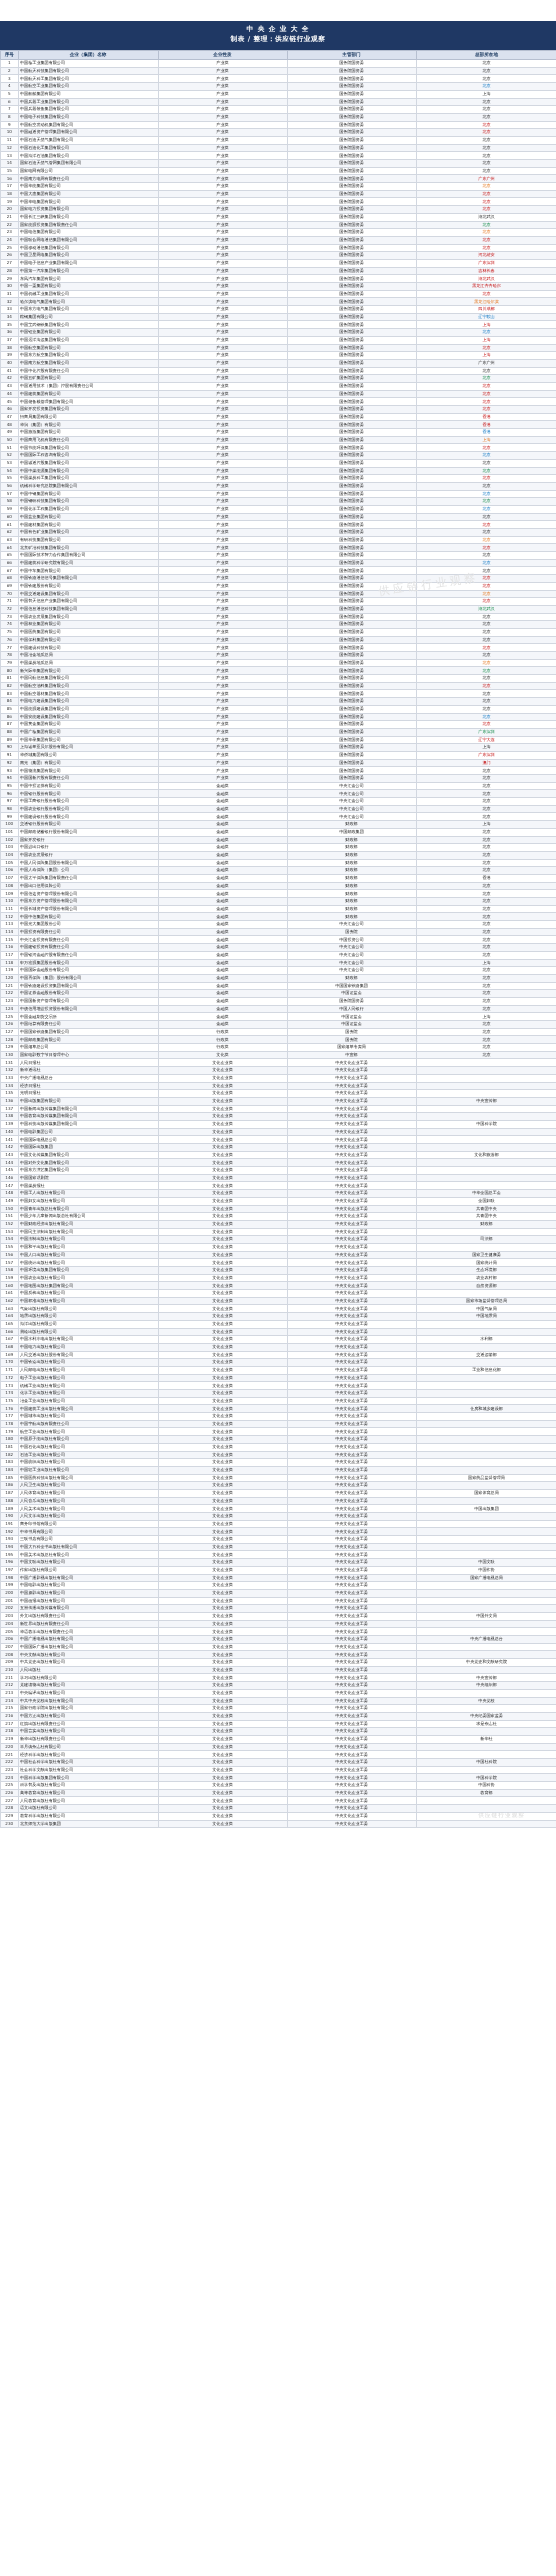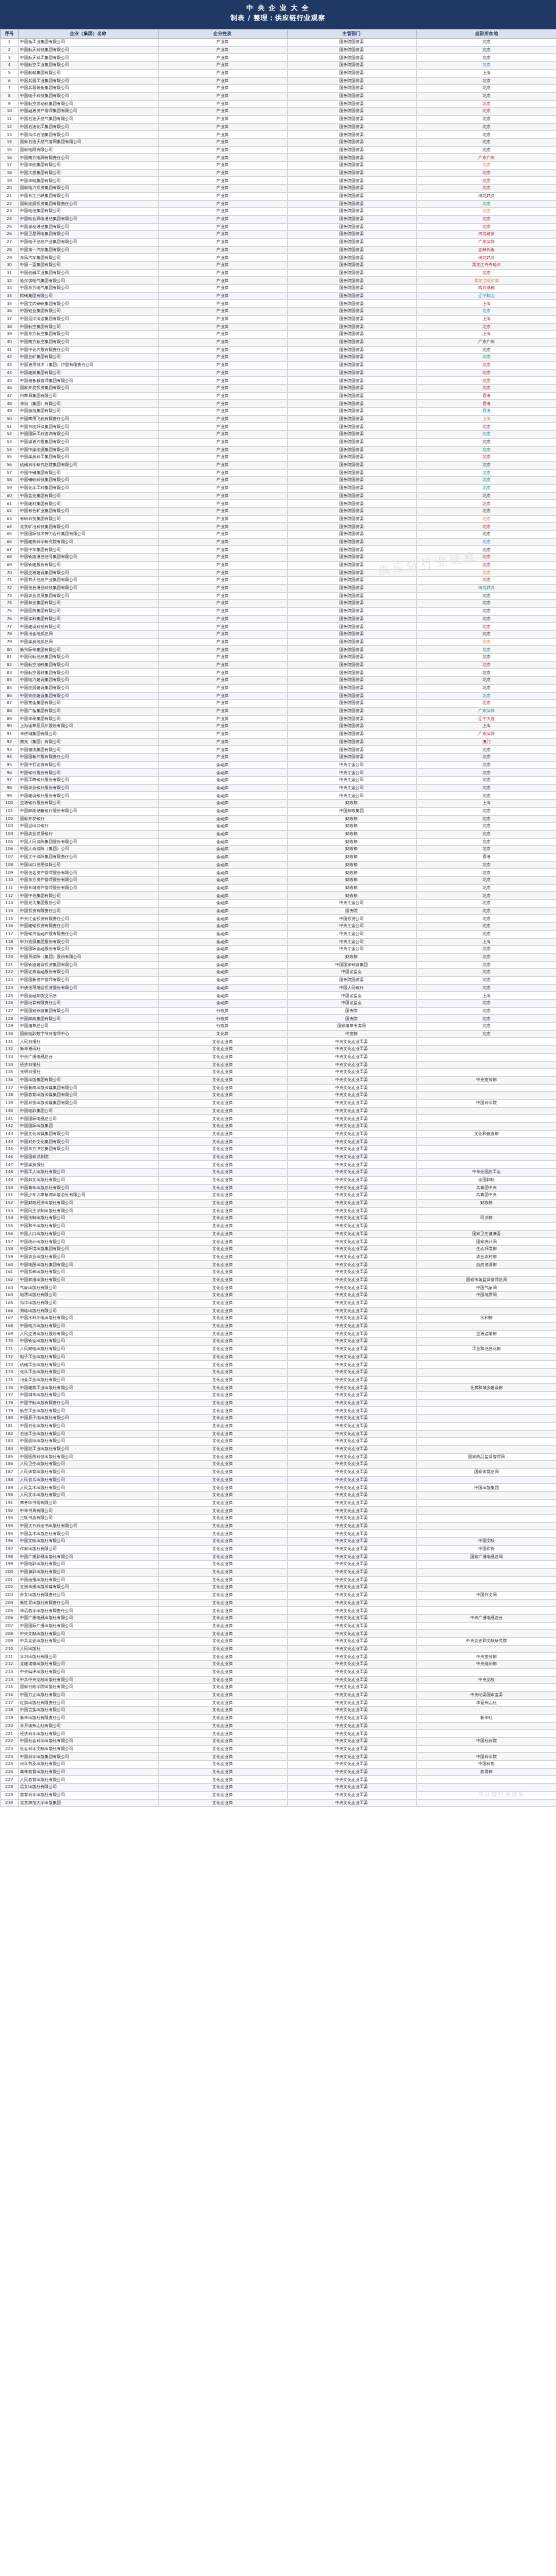--- a/index.html
+++ b/index.html
@@ -1,17 +1,17 @@
 <!DOCTYPE html>
 <html style="font-size:8.2px"><head>
 <meta charset="utf-8">
 <style>
   html,body{margin:0;padding:0;background:#ffffff;}
   body{font-family:"DejaVu Sans","Liberation Sans",sans-serif;width:556px;}
-  .page{width:556px;position:relative;background:#a21caf;}
+  .page{width:556px;position:relative;background:#a21caf;margin-top:21px;}
   .header{background:#1f3864;color:#ffffff;text-align:center;padding:4.1px 0 5.2px 0;}
   .header .t1{font-size:6.7px;font-weight:bold;letter-spacing:1px;line-height:9.3px;}
   .header .t2{font-size:6.7px;font-weight:bold;letter-spacing:0.5px;line-height:9.3px;margin-top:1px;}
   table{border-collapse:collapse;width:556px;table-layout:fixed;}
   col.c0{width:17.5px;}
   col.c1{width:140px;}
   col.c2{width:129px;}
   col.c3{width:129px;}
   col.c4{width:141px;}
   thead th{

